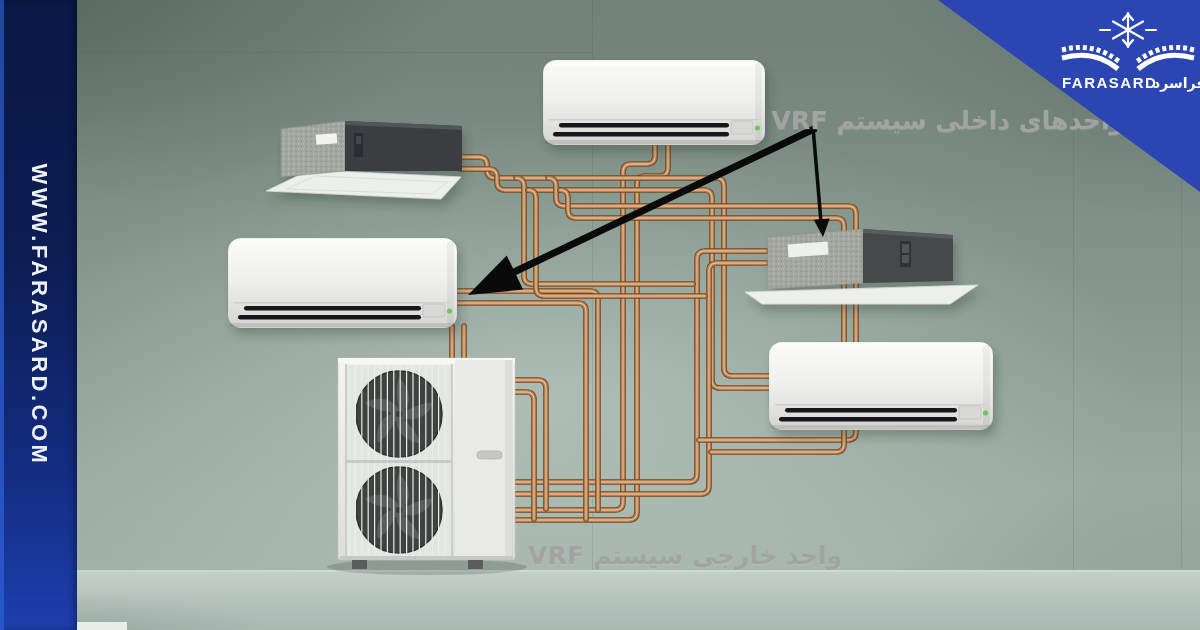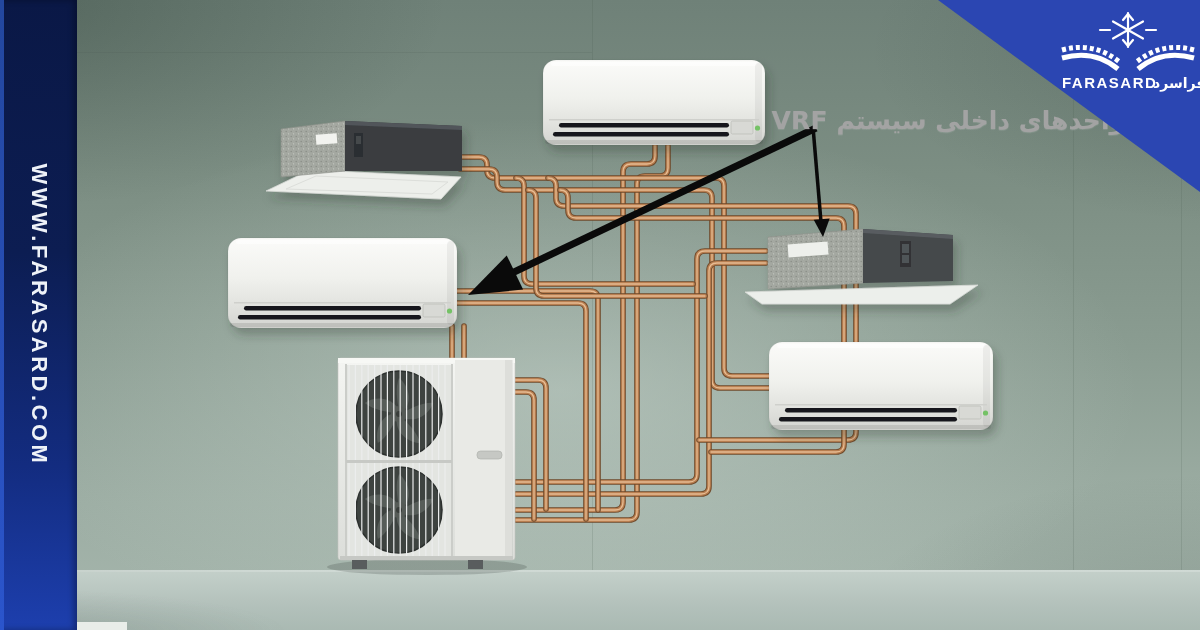--- a/index.html
+++ b/index.html
@@ -251,19 +251,20 @@
         <path d="M1062,58 Q1094,49 1118,69" stroke-width="5"></path>
         <path d="M1194,50 Q1162,41 1135,63" stroke-width="5" stroke-dasharray="4 3"></path>
         <path d="M1194,58 Q1162,49 1138,69" stroke-width="5"></path>
       </g>
       <text x="1062" y="88" font-size="15" font-weight="bold" fill="#ffffff" letter-spacing="1.5" font-family="Liberation Sans, DejaVu Sans, sans-serif">FARASARD</text>
       <text x="1153" y="88" font-size="14" font-weight="bold" fill="#ffffff" font-family="DejaVu Sans, sans-serif">فراسرد</text>
     </g>
   </svg>
 
   <div class="label label-indoor">واحدهای داخلی سیستم VRF</div>
+  <div class="label label-outdoor">واحد خارجی سیستم VRF</div>
 
   <div class="sidebar">
     <div class="sidebar-edge"></div>
     <span class="sidebar-url">WWW.FARASARD.COM</span>
   </div>
   <div class="bottom-strip"></div>
 </div>
 
 </body></html>

